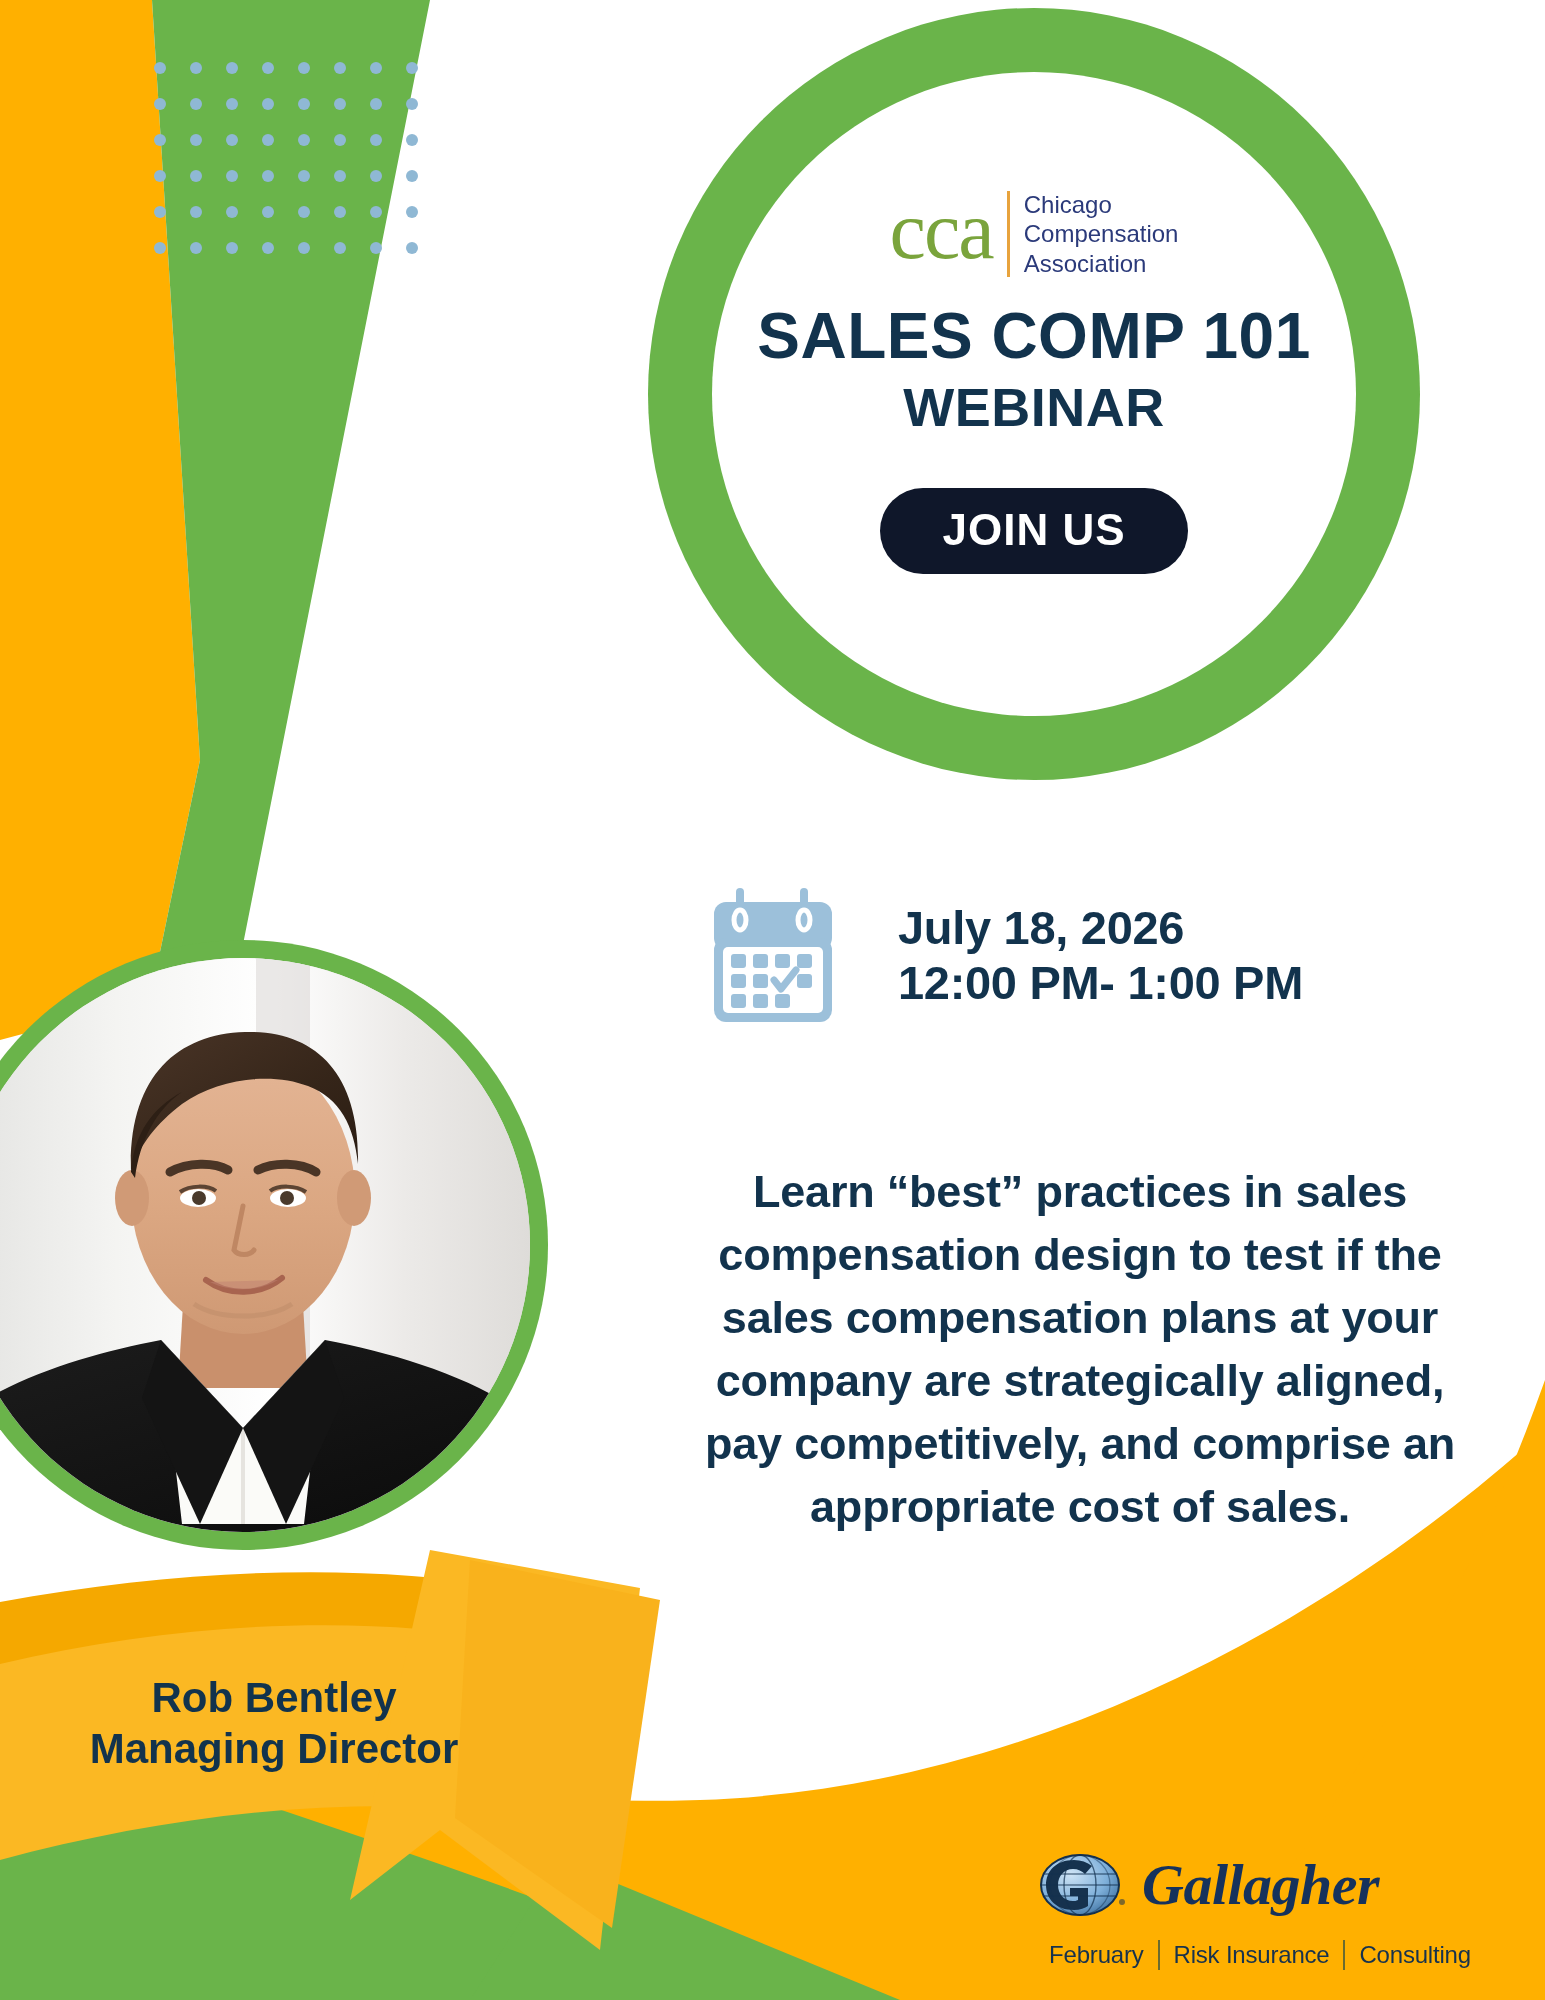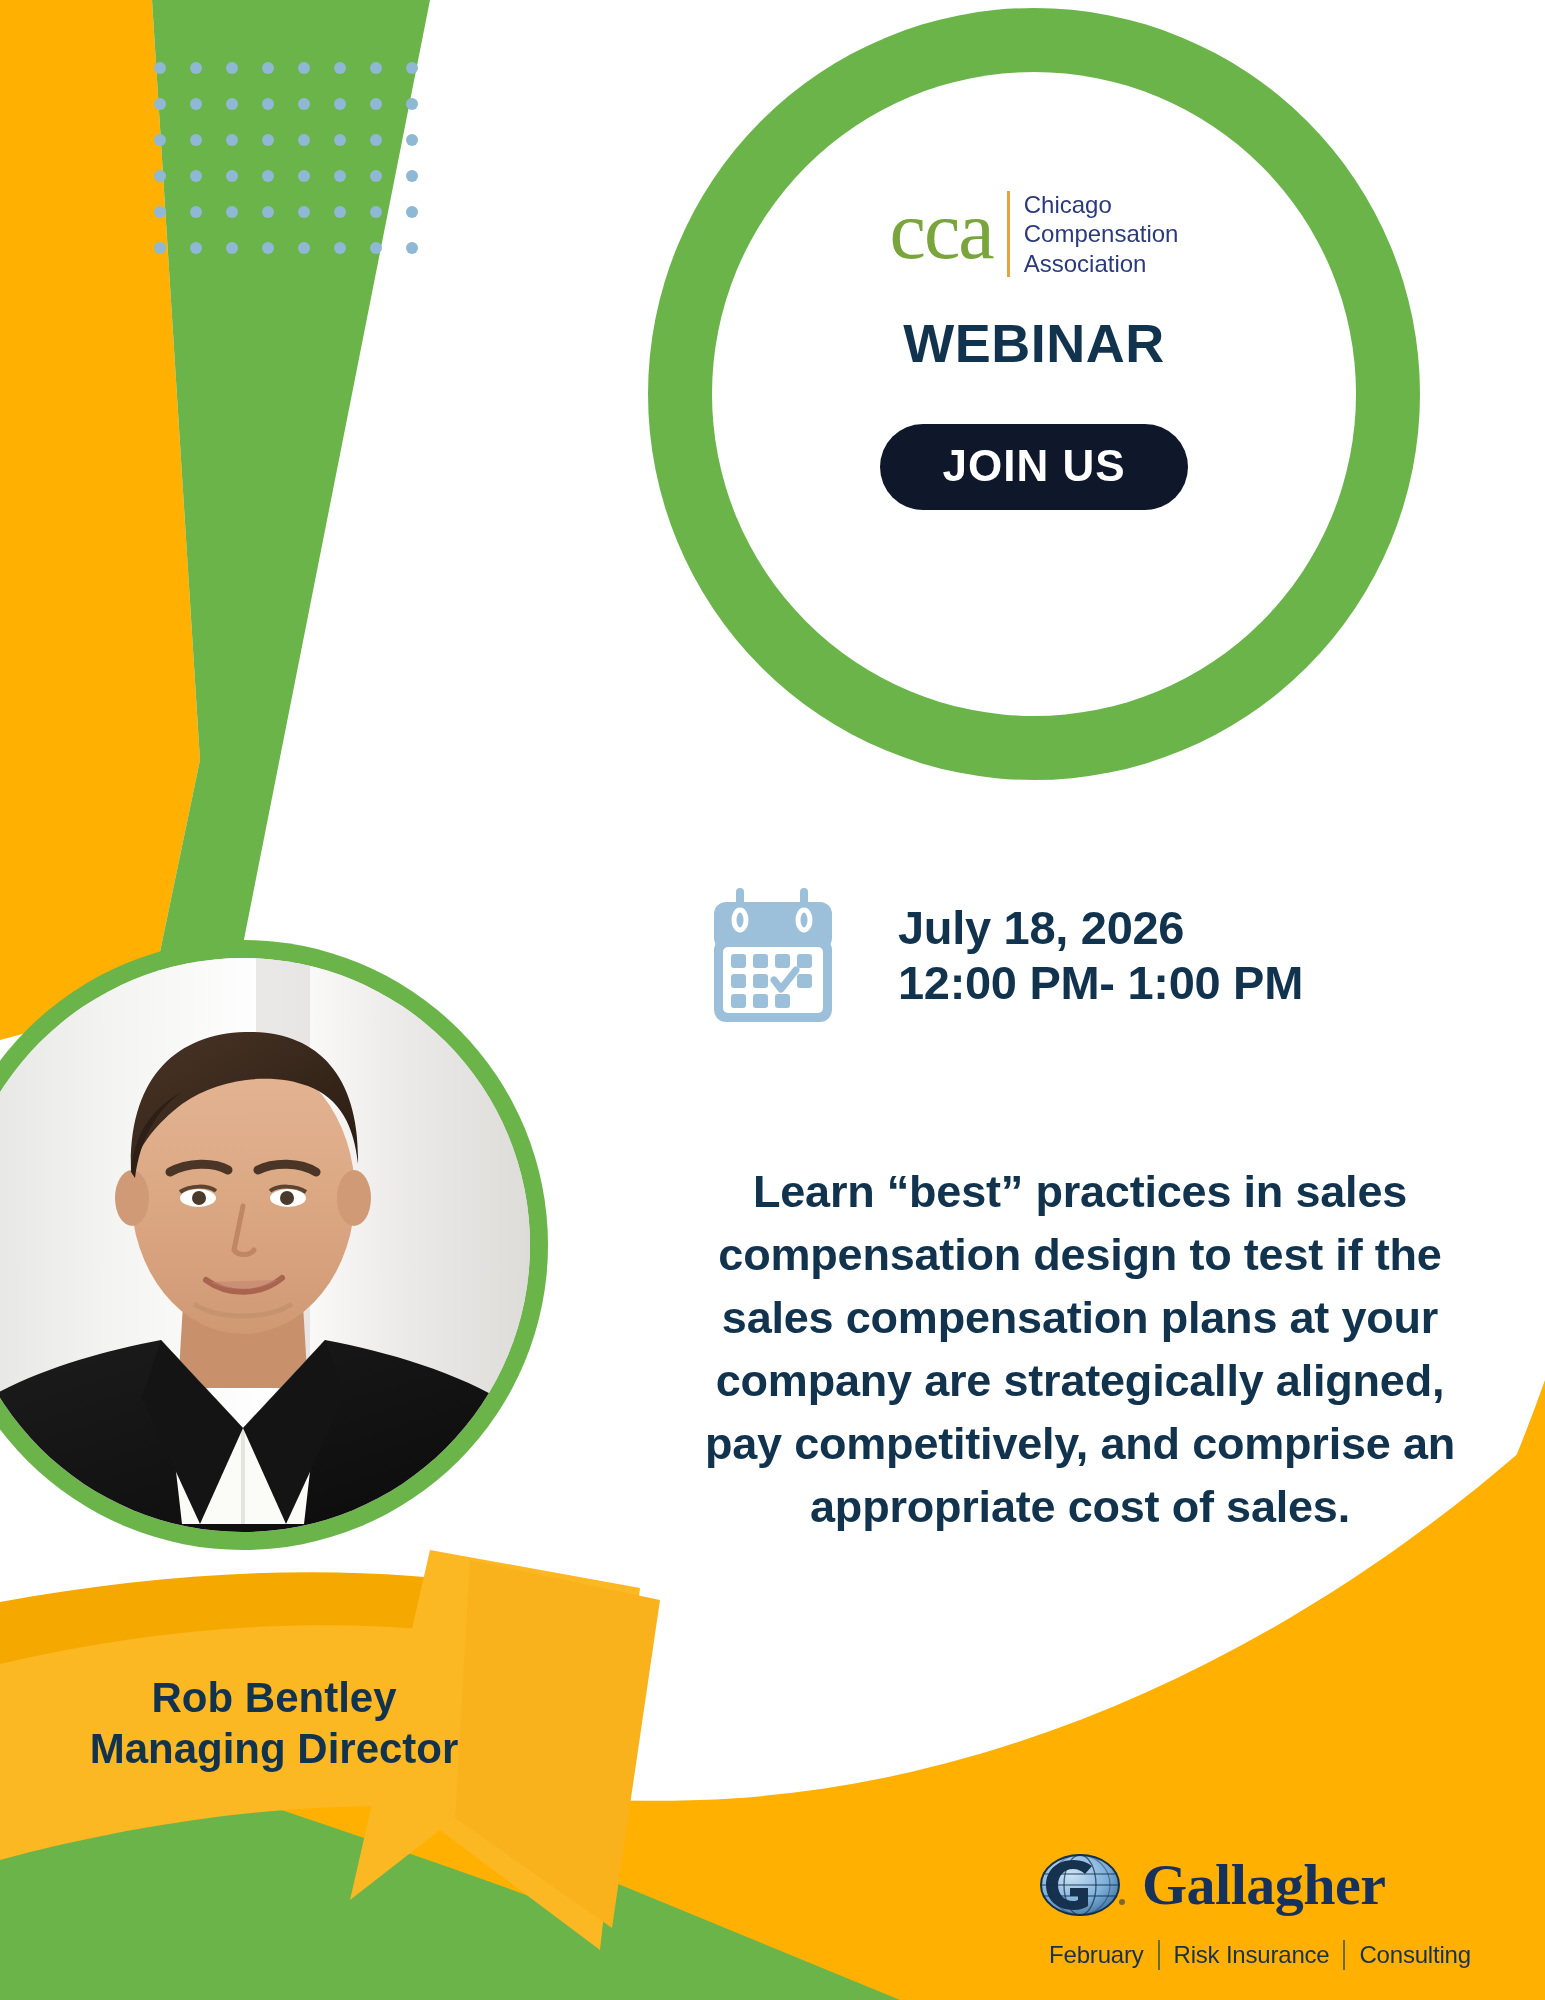--- a/index.html
+++ b/index.html
@@ -197,20 +197,21 @@
     align-items: center;
     gap: 16px;
   }
   .gallagher-word {
     font-family: "Liberation Serif", "DejaVu Serif", serif;
     font-size: 58px;
     font-weight: bold;
     color: #16325c;
     line-height: 1;
     letter-spacing: -0.5px;
+    font-style: italic;
   }
   .gallagher-tag {
     margin-top: 22px;
     display: flex;
     align-items: center;
     justify-content: center;
     gap: 14px;
     font-size: 24px;
     color: #17324d;
     font-weight: 400;
@@ -311,20 +312,21 @@
   <div class="badge-inner">
 
     <div class="cca-logo">
       <span class="cca-wordmark">cca</span>
       <span class="cca-divider"></span>
       <span class="cca-sub">Chicago
 Compensation
 Association</span>
     </div>
 
+    <div class="badge-title">SALES COMP 101</div>
     <div class="badge-subtitle">WEBINAR</div>
 
     <button class="join-btn">JOIN US</button>
   </div>
 
   <div class="date-row">
     <svg class="cal-icon" viewBox="0 0 122 134" xmlns="http://www.w3.org/2000/svg">
 
       <rect x="24" y="0" width="8" height="34" rx="4" fill="#9cc0da"></rect>
       <rect x="88" y="0" width="8" height="34" rx="4" fill="#9cc0da"></rect>

